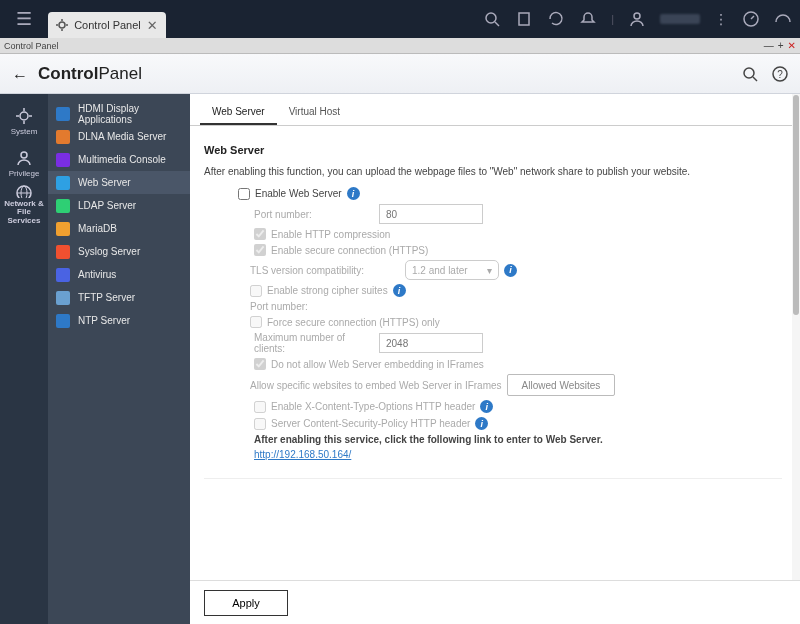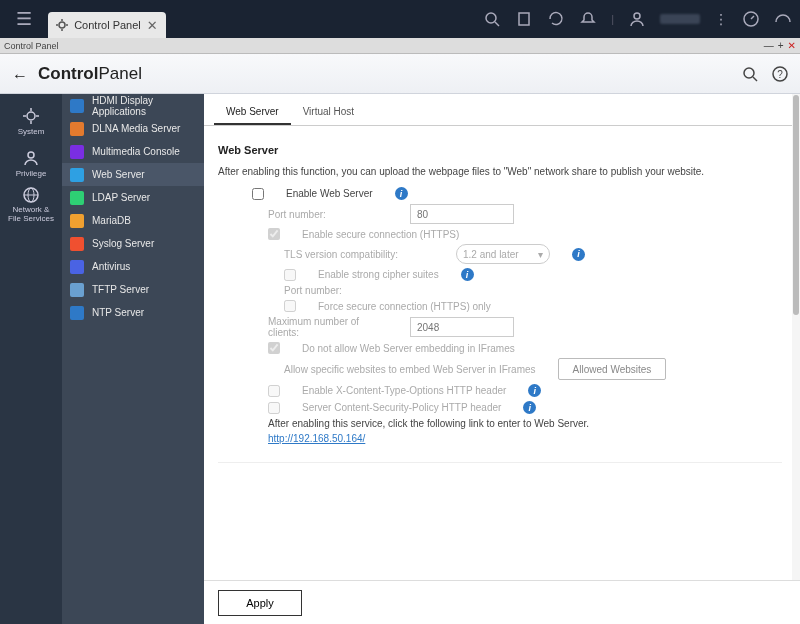--- a/index.html
+++ b/index.html
@@ -19,47 +19,47 @@
 
 .appheader { height:40px; background:linear-gradient(#f8f9fb,#eef0f4); display:flex; align-items:center; padding:0 12px; border-bottom:1px solid #d0d4dc; }
 .back { font-size:16px; color:#222; margin-right:10px; cursor:pointer; }
 .apptitle { font-size:17px; color:#222; }
 .apptitle b { font-weight:600; }
 .apphdr-right { margin-left:auto; display:flex; gap:14px; color:#444; }
 .apphdr-right svg { width:16px; height:16px; }
 
 .body-row { display:flex; height:530px; }
 
-.leftnav { width:62px; background:#2a3544; display:flex; flex-direction:column; padding-top:6px; }
+.leftnav { width:48px; background:#2a3544; display:flex; flex-direction:column; padding-top:6px; }
 .leftnav-item { height:42px; display:flex; flex-direction:column; align-items:center; justify-content:center; color:#ccd; font-size:8px; gap:2px; cursor:pointer; }
 .leftnav-item.active { background:#2e79c7; }
 .leftnav-item svg { width:18px; height:18px; }
 
-.sidelist { width:142px; background:#3c4756; display:flex; flex-direction:column; padding-top:0; overflow:hidden; }
+.sidelist { width:142px; background:#3c4756; display:flex; flex-direction:column; padding-top:8px; overflow:hidden; }
 .sl-item { height:23px; display:flex; align-items:center; padding:0 8px; color:#e8e8e8; font-size:10px; gap:8px; cursor:pointer; }
 .sl-item.active { background:#4a5668; }
 .sl-icon { width:14px; height:14px; border-radius:2px; display:inline-block; flex:none; }
 
 .content { flex:1; background:#fff; display:flex; flex-direction:column; overflow:hidden; position:relative; }
 .tabs { display:flex; border-bottom:1px solid #ccc; padding:0 10px; margin-top:6px; }
 .tabs .t { padding:6px 12px; font-size:10px; color:#555; cursor:pointer; }
 .tabs .t.active { border-bottom:2px solid #333; color:#222; font-weight:500; }
 
 .scroll { overflow-y:auto; padding:10px 18px 60px 14px; flex:1; }
 .section-title { font-weight:600; font-size:11px; margin:8px 0 10px; color:#222; }
 .note { font-size:10px; color:#444; margin-bottom:10px; }
-.row { display:flex; align-items:center; gap:22px; margin:4px 0; font-size:10px; color:#444;padding-left:34px; }
+.row { display:flex; align-items:center; gap:5px; margin:4px 0; font-size:10px; color:#444;padding-left:34px; }
 .row input[type=checkbox] { width:12px; height:12px; }
 .row.disabled { color:#aaa; }
 .indent1 { margin-left:16px; }
-.indent2 { margin-left:32px; }
+.indent2 { margin-left:12px; }
 .lbl { width:150px; color:#aaa; }
 .lbl2 { width:120px; color:#aaa; }
 .txt { width:104px; height:20px; border:1px solid #ccc; border-radius:0; padding:0 6px; font-size:10px; color:#aaa; background:#fff; }
-.sel { width:94px; height:20px; border:1px solid #ccc; border-radius:10px; padding:0 6px; font-size:10px; color:#aaa; background:#fff; display:flex; align-items:center; justify-content:space-between; }
+.sel { width:94px; height:20px; border:1px solid #ccc; border-radius:5px; padding:0 6px; font-size:10px; color:#aaa; background:#fff; display:flex; align-items:center; justify-content:space-between; }
 .info { width:13px; height:13px; border-radius:50%; background:#2e79c7; color:#fff; display:inline-flex; align-items:center; justify-content:center; font-size:9px; font-style:italic; font-weight:bold; }
 .btn { border:1px solid #bbb; background:#fff; height:22px; padding:0 14px; font-size:10px; color:#888; cursor:pointer; border-radius:2px; }
 .link { color:#2e79c7; text-decoration:underline; font-size:10px; cursor:pointer; }
 hr { border:none; border-top:1px solid #eee; margin:18px 0; }
 
 .footer { position:absolute; left:0; right:0; bottom:0; height:44px; background:#fff; border-top:1px solid #ddd; display:flex; align-items:center; padding:0 14px; }
 .apply { border:1px solid #333; background:#fff; height:26px; width:84px; font-size:11px; cursor:pointer; }
 
 .vscrollbar { position:absolute; right:0; top:0; width:8px; height:100%; background:#f5f5f5; }
 .vscrollbar-thumb { width:6px; margin:1px; background:#bbb; border-radius:3px; height:220px; }
@@ -159,21 +159,21 @@
           <path d="M3 16c0-3 3-5 6-5s6 2 6 5" fill="none" stroke="currentColor" stroke-width="1.5"></path>
         </svg>
       <span>Privilege</span>
     </div>
     <div class="leftnav-item">
       <svg>
           <circle cx="9" cy="9" r="7" fill="none" stroke="currentColor" stroke-width="1.5"></circle>
           <ellipse cx="9" cy="9" rx="3" ry="7" fill="none" stroke="currentColor" stroke-width="1"></ellipse>
           <line x1="2" y1="9" x2="16" y2="9" stroke="currentColor"></line>
         </svg>
-      <span style="text-align:center; line-height:1.1; white-space:pre-line;">Network &amp;
+      <span style="text-align:center; line-height:1.1; white-space:pre-line;font-weight:bold;">Network &amp;
 File Services</span>
     </div>
   </div>
 
   <div class="sidelist" id="sidelist">
       <div class="sl-item">
         <span class="sl-icon" style="background: rgb(46, 121, 199);"></span>
         <span>HDMI Display Applications</span>
       </div>
       <div class="sl-item">
@@ -228,20 +228,24 @@
         <input type="checkbox" style="">
         <span>Enable Web Server</span>
         <span class="info">i</span>
       </div>
 
       <div class="row indent1 disabled">
         <span class="lbl2">Port number:</span>
         <input class="txt" disabled="" placeholder="80" style="">
       </div>
 
+      <div class="row indent1 disabled">
+        <input type="checkbox" checked="" disabled="" style="">
+        <span>Enable HTTP compression</span>
+      </div>
 
       <div class="row indent1 disabled">
         <input type="checkbox" checked="" disabled="" style="">
         <span>Enable secure connection (HTTPS)</span>
       </div>
 
       <div class="row indent2 disabled">
         <span class="lbl">TLS version compatibility:</span>
         <div class="sel">
             <span>1.2 and later</span>
@@ -286,21 +290,21 @@
         <span class="info">i</span>
       </div>
 
       <div class="row indent1 disabled">
         <input type="checkbox" disabled="" style="">
         <span>Server Content-Security-Policy HTTP header</span>
         <span class="info">i</span>
       </div>
 
       <div class="row indent1">
-        <span style="color:#444;">After enabling this service, click the following link to enter to Web Server.</span>
+        <span style="color:#444;font-weight:bold;">After enabling this service, click the following link to enter to Web Server.</span>
       </div>
 
       <div class="row indent1">
         <a class="link">http://192.168.50.164/</a>
       </div>
 
       <hr>
 
 
     </div>

